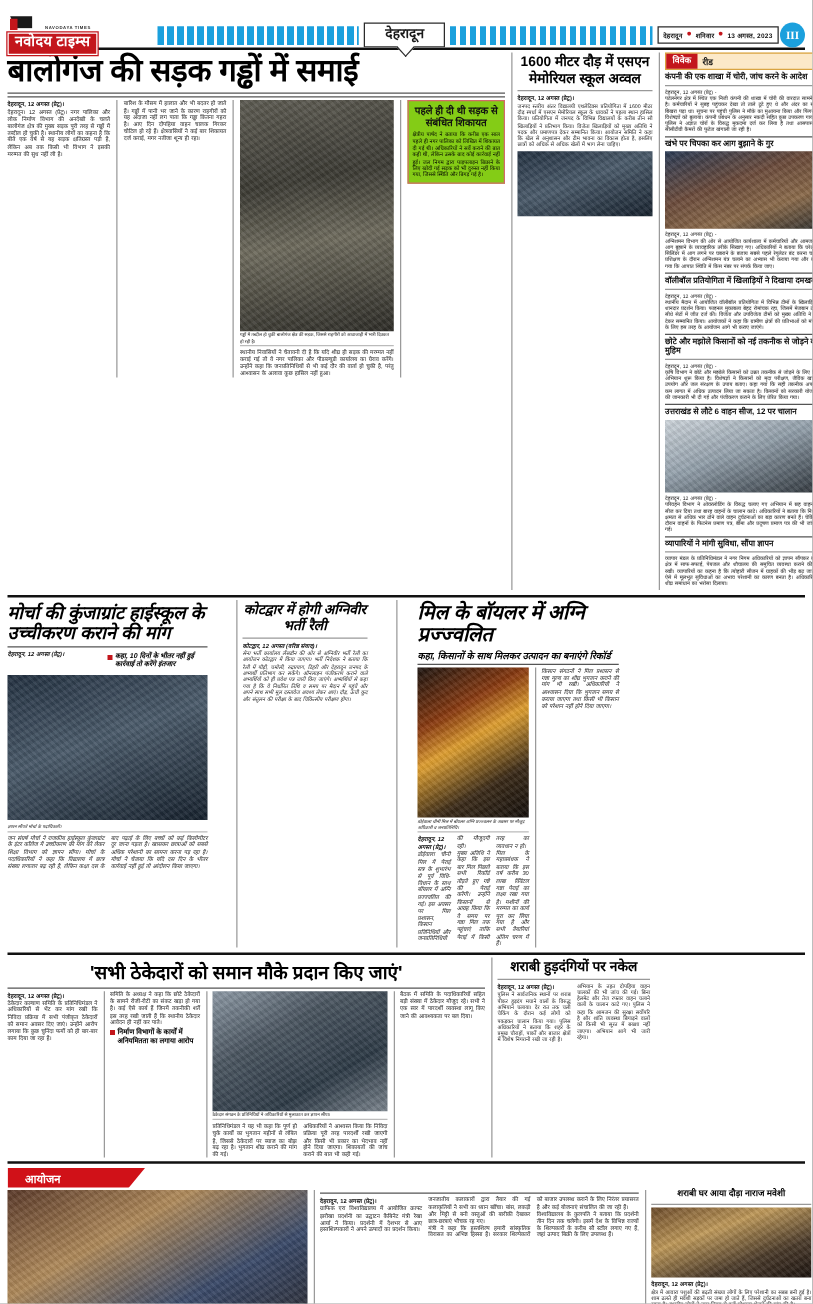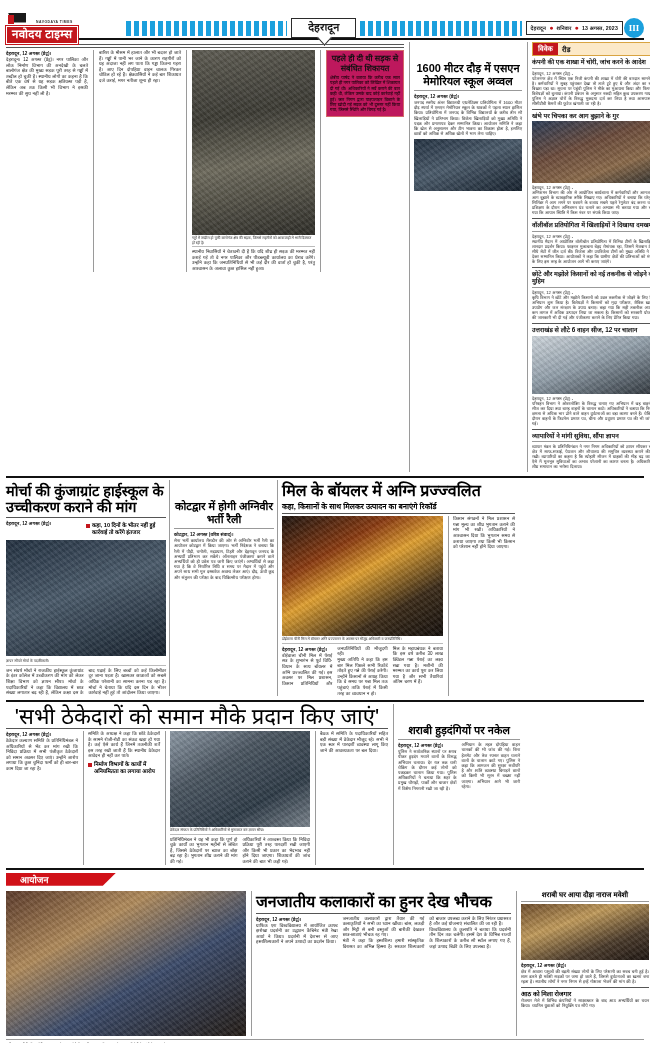--- a/index.html
+++ b/index.html
@@ -175,34 +175,34 @@
     font-size: 14.5px;
     line-height: 16px;
     font-weight: bold;
     margin: 3px 0 2px 0;
     color: #000;
   }
   h2.head2-sm {
     font-size: 11px;
     line-height: 13px;
     font-weight: bold;
-    margin: 20px 0 2px 0;
+    margin: 2px 0 2px 0;
     color: #000;
     text-align: center;
   }
   h2.head-big {
     font-size: 16px;
     line-height: 18px;
     font-weight: bold;
     margin: 2px 0 2px 0;
   }
   h2.head-wide {
-    font-size: 22px;
+    font-size: 15px;
     line-height: 19px;
-    font-weight: normal;
+    font-weight: bold;
     margin: 3px 0 2px 0;
     text-align: center;
   }
   .sub-sm {
     font-size: 7.6px;
     font-weight: bold;
     line-height: 9px;
     margin: 0 0 2px 0;
   }
   .byline {
@@ -235,21 +235,21 @@
   .photo-cap-out {
     font-size: 3.6px;
     line-height: 4.6px;
     color: #222;
     padding: 1px 0 1px 0;
     border-bottom: 1px solid #bbb;
   }
 
   
   .callout {
-    background: #be185d;
+    background: #84cc16;
     border: 1px solid #d36a6a;
     padding: 3px;
     box-sizing: border-box;
   }
   .callout h3 {
     font-size: 8px;
     line-height: 9.5px;
     font-weight: bold;
     margin: 0 0 2px 0;
     color: #111;
@@ -308,21 +308,20 @@
     color: #111;
   }
   .rail-item .body-txt { font-size: 4.1px; line-height: 5px; }
 
   
   .event-band {
     display: flex;
     align-items: stretch;
     height: 16px;
     margin: 3px 0 2px 0;
-    flex-direction: column;
   }
   .event-band .lbl {
     background: #d01118;
     color: #fff;
     font-size: 9px;
     font-weight: bold;
     display: flex;
     align-items: center;
     padding: 0 10px 0 14px;
     clip-path: polygon(0 0, 100% 0, 88% 100%, 0 100%);
@@ -399,20 +398,21 @@
     </div>
     <div class="page-badge">III</div>
   </div>
 
   <div class="content">
     <div class="rule-thick"></div>
 
     <div class="top-region">
 
       <div class="main-col">
+        <h1 class="headline">बालोगंज की सड़क गड्ढों में समाई</h1>
         <div class="rule-thin"></div>
         <div class="rule-thin"></div>
 
         <div style="display:flex; gap:5px;">
 
           <div style="width:82px; flex:0 0 82px;">
             <div class="byline">देहरादून, 12 अगस्त (प्रेट्र)।</div>
             <p class="body-txt">देहरादून। 12 अगस्त (प्रेट्र)। नगर पालिका और लोक निर्माण विभाग की अनदेखी के चलते बालोगंज क्षेत्र की मुख्य सड़क पूरी तरह से गड्ढों में तब्दील हो चुकी है। स्थानीय लोगों का कहना है कि बीते एक वर्ष से यह सड़क क्षतिग्रस्त पड़ी है, लेकिन अब तक किसी भी विभाग ने इसकी मरम्मत की सुध नहीं ली है।</p>
           </div>
           <div class="vrule" style="width:0;"></div>
@@ -494,21 +494,21 @@
         <div class="rail-item">
           <h3>व्यापारियों ने मांगी सुविधा, सौंपा ज्ञापन</h3>
           <div class="rule-hair"></div>
           <p class="body-txt">व्यापार मंडल के प्रतिनिधिमंडल ने नगर निगम अधिकारियों को ज्ञापन सौंपकर बाजार क्षेत्र में साफ-सफाई, पेयजल और शौचालय की समुचित व्यवस्था कराने की मांग रखी। व्यापारियों का कहना है कि त्योहारी सीजन में ग्राहकों की भीड़ बढ़ जाती है, ऐसे में मूलभूत सुविधाओं का अभाव परेशानी का कारण बनता है। अधिकारियों ने शीघ्र समाधान का भरोसा दिलाया।</p>
         </div>
       </div>
     </div>
 
     <div class="rule-thick" style="margin-top:4px;"></div>
 
-    <div style="display:flex; gap:3px;">
+    <div style="display:flex; gap:23px;font-style:italic;">
 
       <div style="width:160px; flex:0 0 160px;">
         <h2 class="head2">मोर्चा की कुंजाग्रांट हाईस्कूल के उच्चीकरण कराने की मांग</h2>
         <div class="rule-thin"></div>
         <div style="display:flex; gap:4px;">
           <div style="width:76px;flex:0 0 76px;">
             <div class="byline">देहरादून, 12 अगस्त (प्रेट्र)।</div>
           </div>
           <div style="flex:1;">
             <div class="bullet-note">
@@ -524,21 +524,21 @@
         </div>
       </div>
 
       <div class="vrule" style="width:100px; flex:0 0 100px; padding-left:4px;">
         <h2 class="head2-sm">कोटद्वार में होगी अग्निवीर भर्ती रैली</h2>
         <div class="rule-hair"></div>
         <div class="byline">कोटद्वार, 12 अगस्त (वरिष्ठ संवाद)।</div>
         <p class="body-txt sm">सेना भर्ती कार्यालय लैंसडौन की ओर से अग्निवीर भर्ती रैली का आयोजन कोटद्वार में किया जाएगा। भर्ती निदेशक ने बताया कि रैली में पौड़ी, चमोली, रुद्रप्रयाग, टिहरी और देहरादून जनपद के अभ्यर्थी प्रतिभाग कर सकेंगे। ऑनलाइन पंजीकरण कराने वाले अभ्यर्थियों को ही प्रवेश पत्र जारी किए जाएंगे। अभ्यर्थियों से कहा गया है कि वे निर्धारित तिथि व समय पर मैदान में पहुंचें और अपने साथ सभी मूल दस्तावेज अवश्य लेकर आएं। दौड़, ऊंची कूद और संतुलन की परीक्षा के बाद चिकित्सीय परीक्षण होगा।</p>
       </div>
 
-      <div class="vrule" style="flex:1 1 auto; padding-left:4px;">
+      <div class="vrule" style="flex:1 1 auto; padding-left:16px;">
         <h2 class="head-big">मिल के बॉयलर में अग्नि प्रज्ज्वलित</h2>
         <div class="sub-sm">कहा, किसानों के साथ मिलकर उत्पादन का बनाएंगे रिकॉर्ड</div>
         <div class="rule-thin"></div>
         <div style="display:flex; gap:5px;">
           <div style="flex:1 1 auto;">
             <div class="photo ph-fire noise" style="height:120px;"></div>
             <div class="photo-cap-out">डोईवाला चीनी मिल में बॉयलर अग्नि प्रज्ज्वलन के अवसर पर मौजूद अधिकारी व जनप्रतिनिधि।</div>
             <div class="cols3" style="margin-top:2px;">
               <div class="byline">देहरादून, 12 अगस्त (प्रेट्र)।</div>
               <p class="body-txt">डोईवाला चीनी मिल में पेराई सत्र के शुभारंभ से पूर्व विधि-विधान के साथ बॉयलर में अग्नि प्रज्ज्वलित की गई। इस अवसर पर मिल प्रशासन, किसान प्रतिनिधियों और जनप्रतिनिधियों की मौजूदगी रही।</p>
@@ -605,21 +605,20 @@
     <div class="event-band">
       <div class="lbl">आयोजन</div>
     </div>
 
     <div class="bottom-region">
       <div class="bot-left">
         <div class="photo ph-stage noise" style="height:145px;"></div>
       </div>
 
       <div class="bot-mid vrule" style="padding-left:4px;">
-        <h2 class="head-big">जनजातीय कलाकारों का हुनर देख भौचक</h2>
         <div class="rule-thin"></div>
         <div class="cols3">
           <div class="byline">देहरादून, 12 अगस्त (प्रेट्र)।</div>
           <p class="body-txt">ग्राफिक एरा विश्वविद्यालय में आयोजित क्राफ्ट झरोखा प्रदर्शनी का उद्घाटन कैबिनेट मंत्री रेखा आर्या ने किया। प्रदर्शनी में देशभर से आए हस्तशिल्पकारों ने अपने उत्पादों का प्रदर्शन किया।</p>
           <p class="body-txt">जनजातीय कलाकारों द्वारा तैयार की गई कलाकृतियों ने सभी का ध्यान खींचा। बांस, लकड़ी और मिट्टी से बनी वस्तुओं की बारीकी देखकर छात्र-छात्राएं भौचक रह गए।</p>
           <p class="body-txt">मंत्री ने कहा कि हस्तशिल्प हमारी सांस्कृतिक विरासत का अभिन्न हिस्सा है। सरकार शिल्पकारों को बाजार उपलब्ध कराने के लिए निरंतर प्रयासरत है और कई योजनाएं संचालित की जा रही हैं।</p>
           <p class="body-txt">विश्वविद्यालय के कुलपति ने बताया कि प्रदर्शनी तीन दिन तक चलेगी। इसमें देश के विभिन्न राज्यों के शिल्पकारों के करीब सौ स्टॉल लगाए गए हैं, जहां उत्पाद बिक्री के लिए उपलब्ध हैं।</p>
         </div>
       </div>
 

